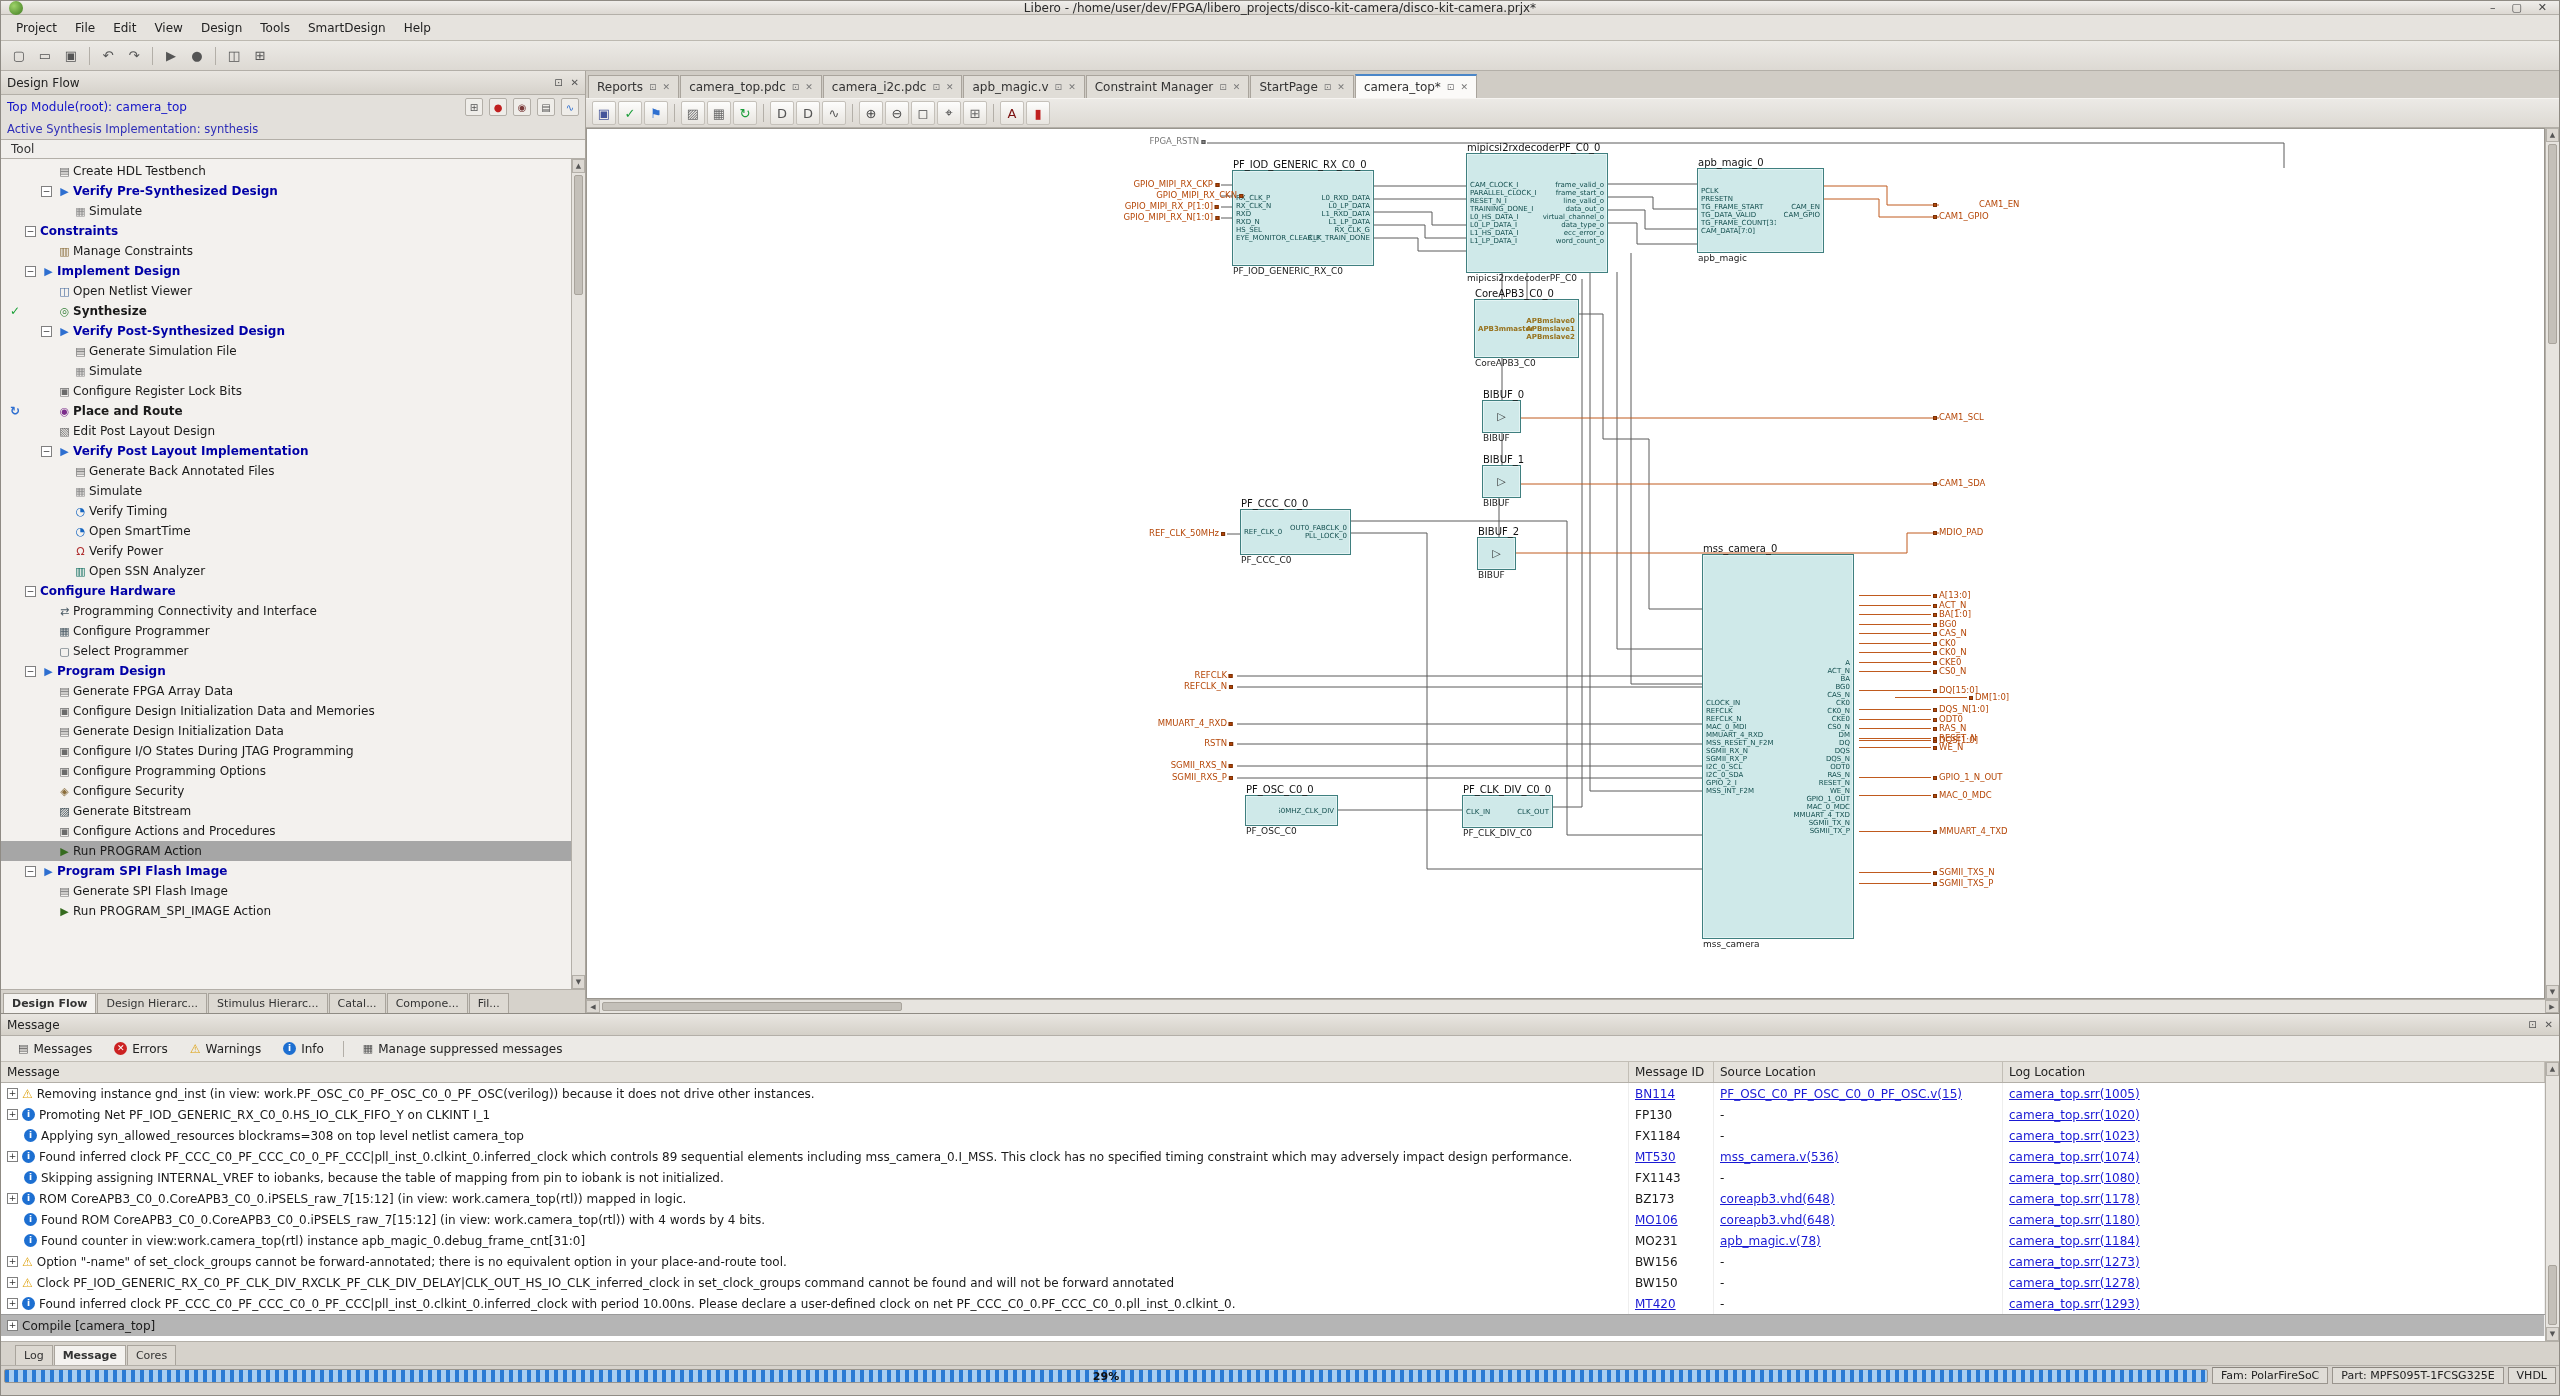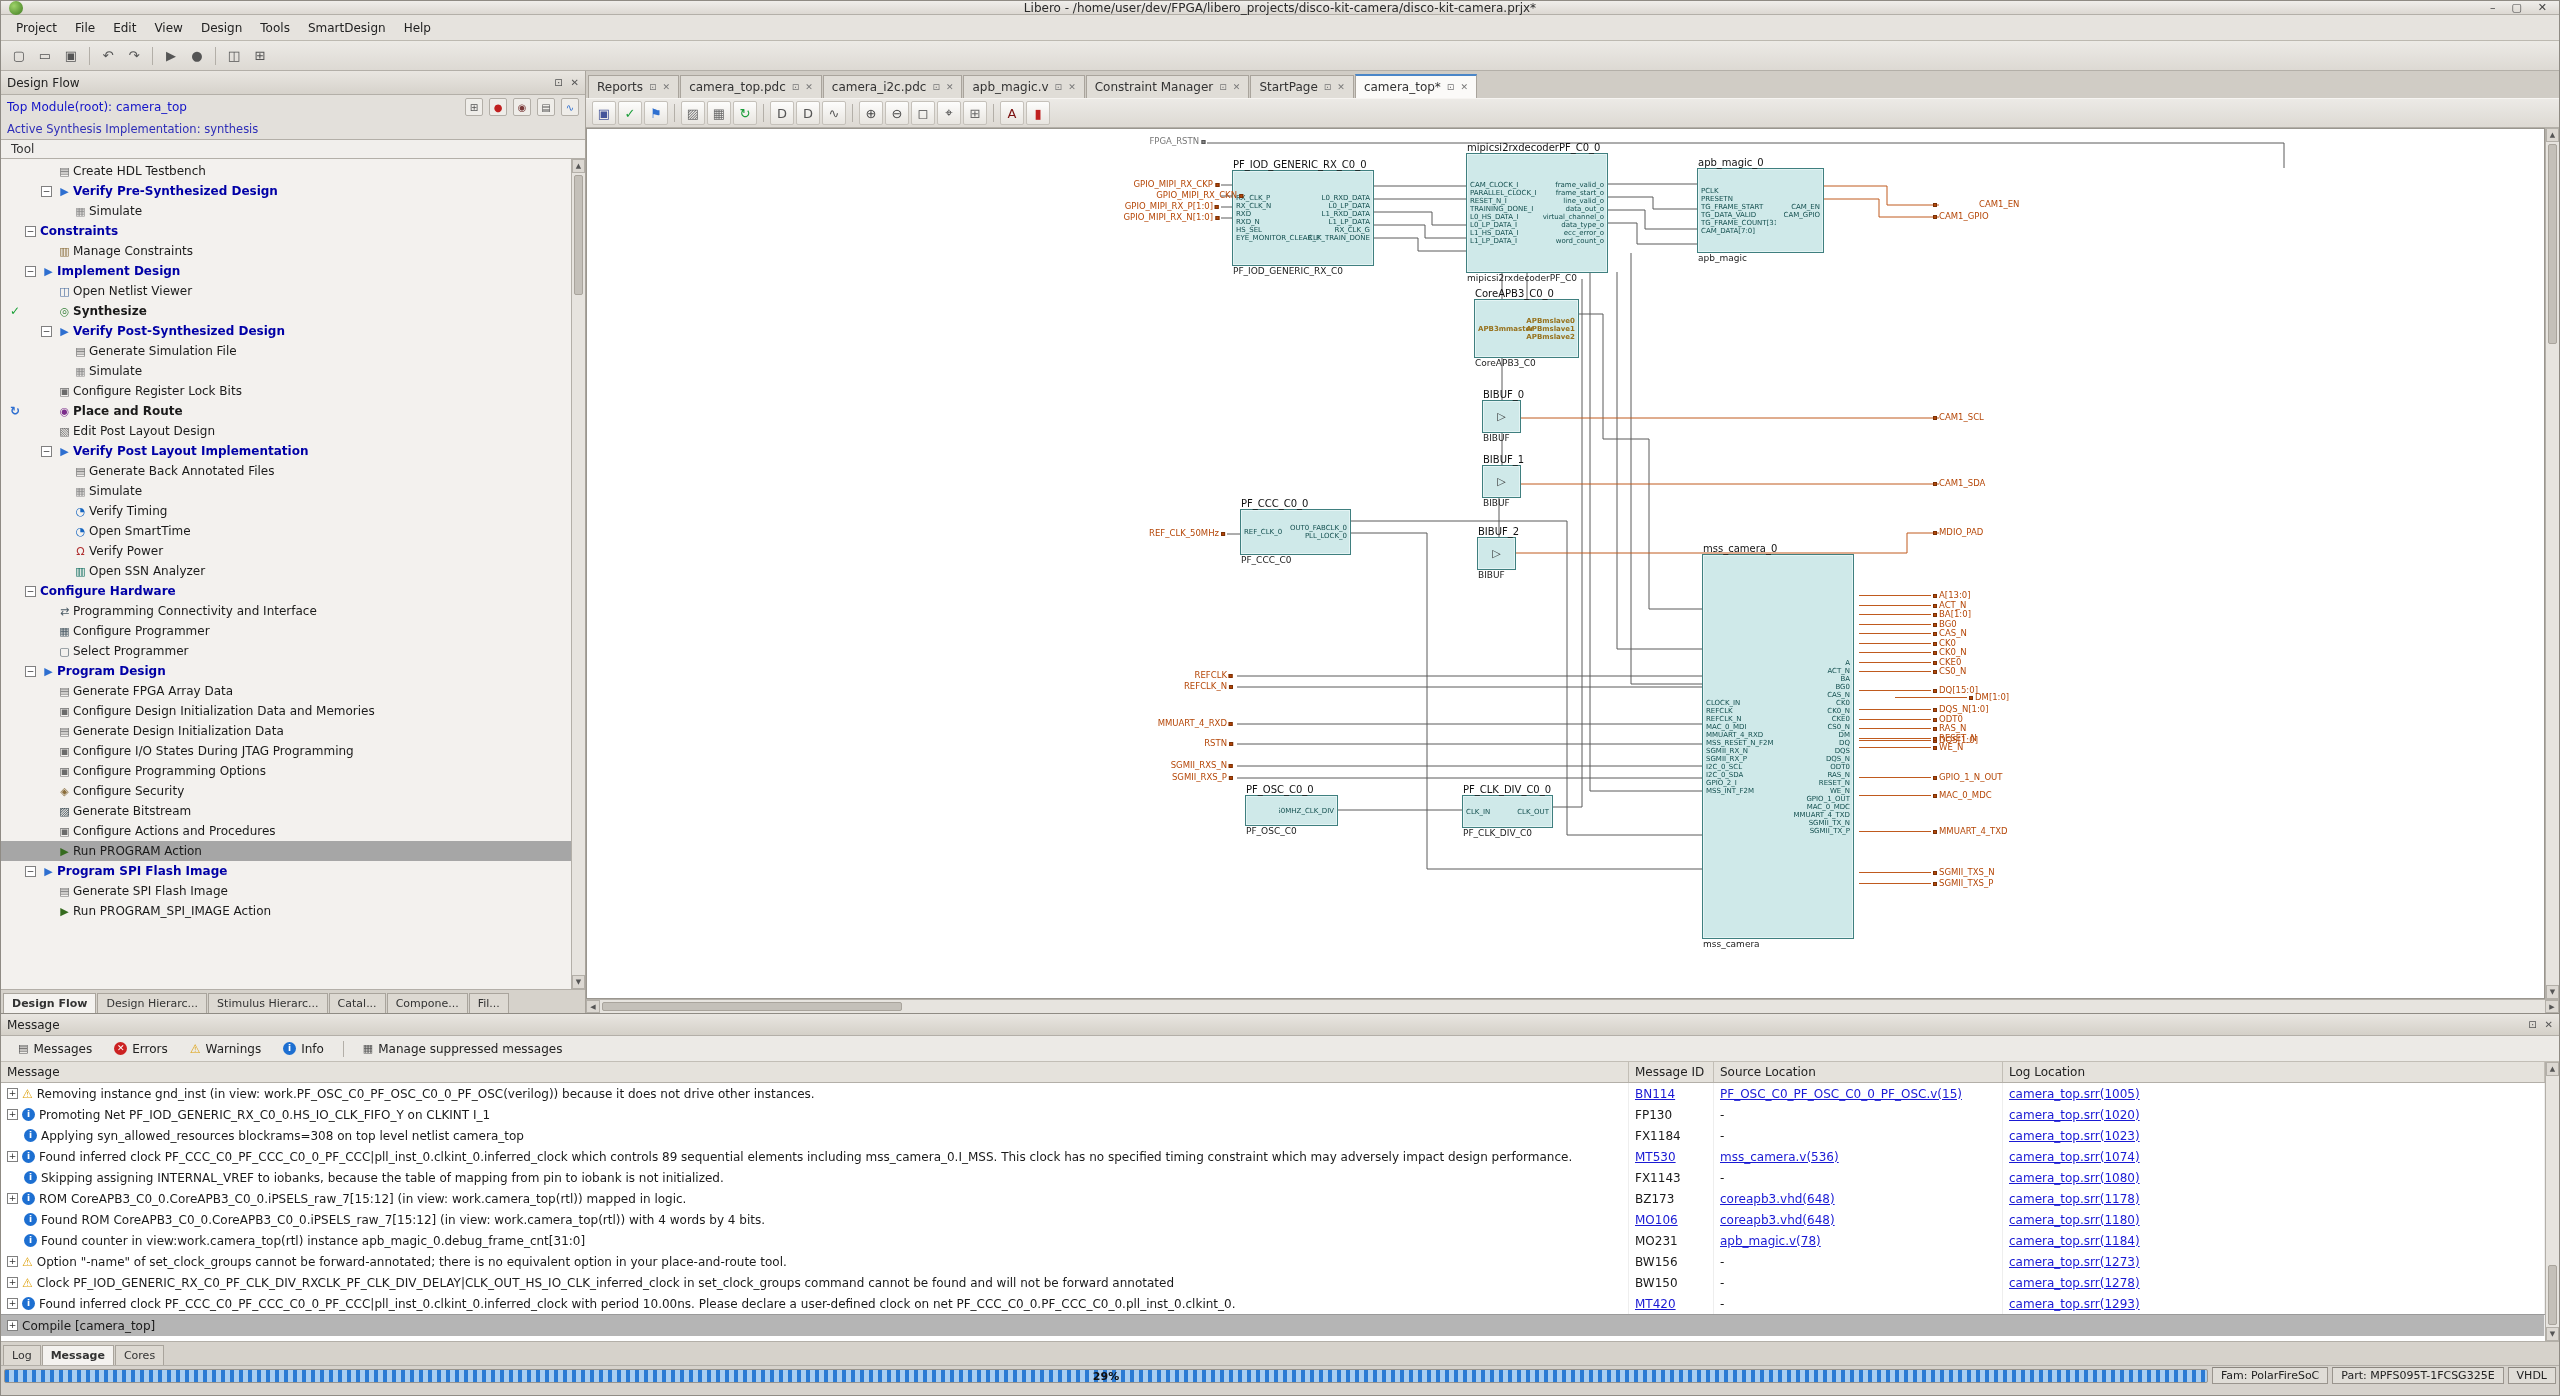--- a/index.html
+++ b/index.html
@@ -98,21 +98,21 @@
 .msg-table{flex:1;display:flex;min-height:0}
 .msg-grid{flex:1;min-width:0;display:flex;flex-direction:column;background:#fff}
 .mrow{display:grid;grid-template-columns:1628px 85px 289px 1fr;flex:none}
 .mhead{background:#e5e2dc;border-bottom:1px solid #b3afa8}
 .mhead .mcell{font-size:12px;color:#222;border-right:1px solid #c2beb6;padding:2px 6px;height:20px}
 .mcell{padding:2px 6px;font-size:12px;white-space:nowrap;overflow:hidden;display:flex;align-items:center;gap:4px;height:21px;border-right:1px solid #eeeeee}
 .exp{width:11px;height:11px;border:1px solid #808080;background:#fff;font-size:9px;line-height:9px;text-align:center;flex:none;color:#333}
 .exp-sp{width:13px;flex:none}
 .link{color:#1a1ad4;text-decoration:underline;cursor:pointer}
 .msg-footer{background:#b5b5b5;border-top:1px solid #9a9a9a}
-.msg-tabs{height:24px;display:flex;align-items:flex-end;padding:0 2px;gap:1px;background:#d6d2cb;border-top:1px solid #b3afa8;flex:none}
+.msg-tabs{height:24px;display:flex;align-items:flex-end;padding:0 14px;gap:1px;background:#d6d2cb;border-top:1px solid #b3afa8;flex:none}
 
 
 .statusbar{height:20px;flex:none;display:flex;align-items:center;background:#d6d2cc;border-top:1px solid #b3afa8;padding:0 3px;gap:4px}
 .progress{flex:1;height:14px;border:1px solid #9a958e;background:repeating-linear-gradient(90deg,#2a7ad4 0 4px,#a9cdf0 4px 9px);position:relative;border-radius:2px}
 .progress span{position:absolute;left:0;right:0;text-align:center;font-size:11px;line-height:13px;color:#111;font-weight:bold}
 .status-cell{border:1px solid #9a958e;border-top-color:#8a857e;background:#e0ddd7;font-size:11px;padding:1px 8px;white-space:nowrap;color:#222}
 </style>
 </head>
 <body>
 

